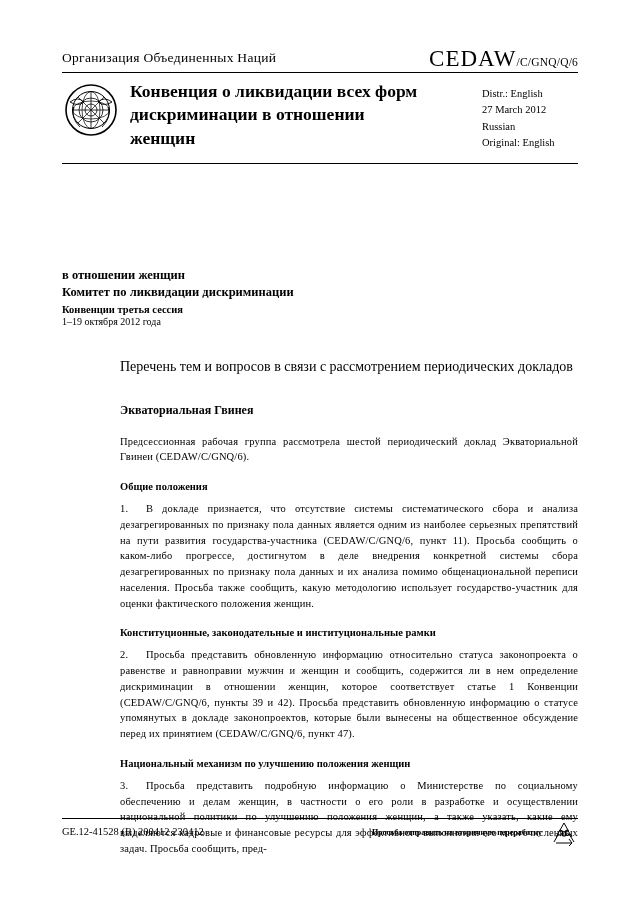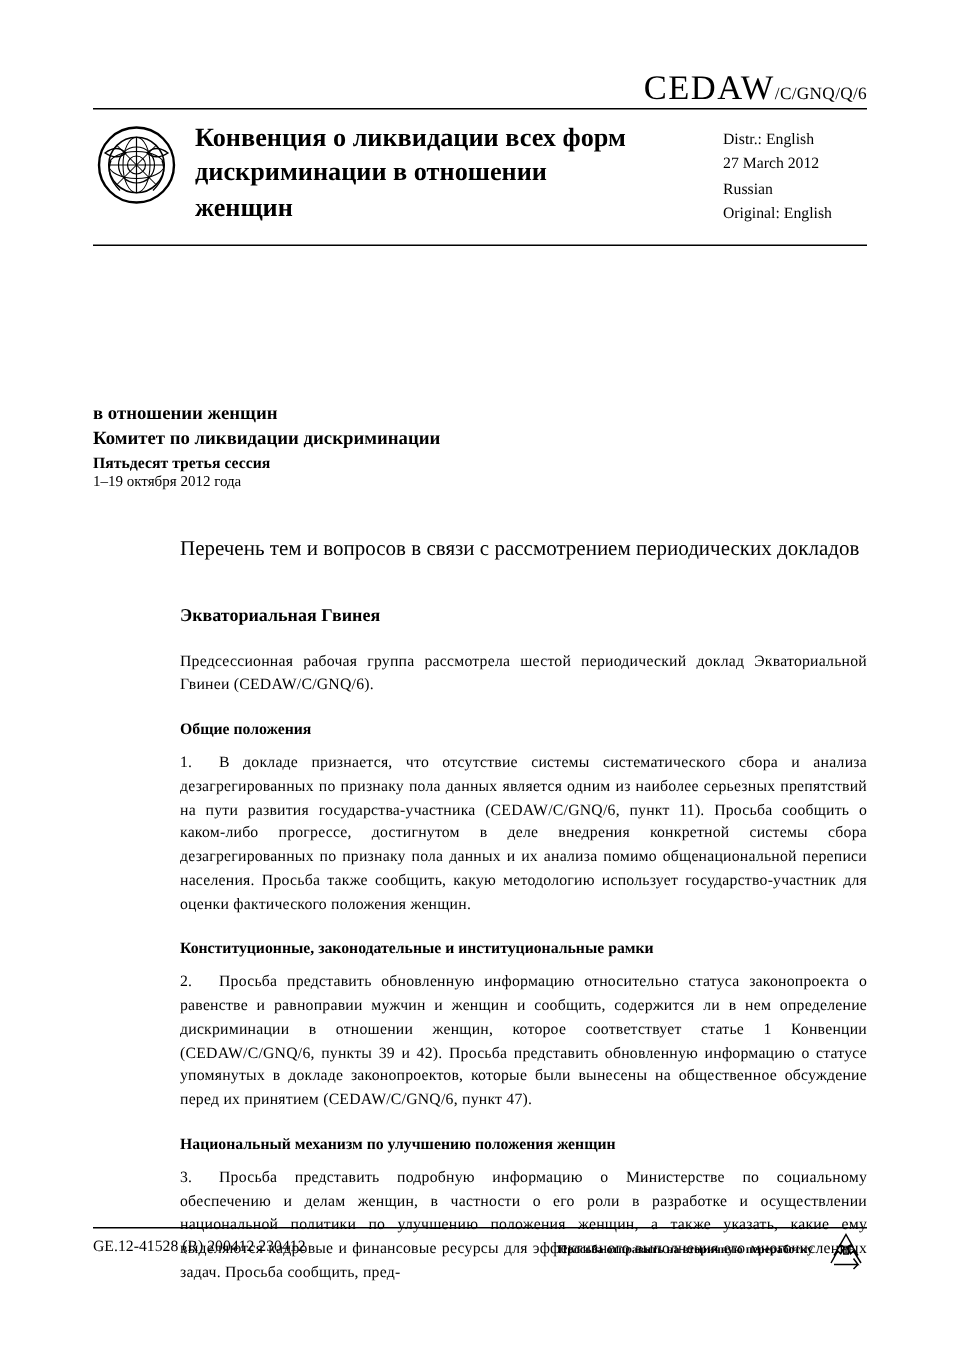--- a/index.html
+++ b/index.html
@@ -193,20 +193,21 @@
   }
 </style>
 </head>
 <body>
 
 <div class="page">
 
   <div class="content">
 
     <div class="masthead">
+      <div class="org-line">Организация Объединенных Наций</div>
       <div class="symbol-line">
         <span class="symbol-main">CEDAW</span><span class="symbol-sub">/C/GNQ/Q/6</span>
       </div>
       <div class="rule-top"></div>
       <div class="rule-bottom"></div>
 
       <div class="emblem">
         <svg viewBox="0 0 54 54" width="54" height="54">
           <circle cx="27" cy="27" r="25" fill="none" stroke="#000" stroke-width="1.6"></circle>
           <circle cx="27" cy="27" r="18.5" fill="none" stroke="#000" stroke-width="1"></circle>
@@ -233,21 +234,21 @@
         <div>Distr.: English</div>
         <div>27 March 2012</div>
         <div>Russian</div>
         <div>Original: English</div>
       </div>
     </div>
 
     <div class="committee">
       <div class="l1">в отношении женщин</div>
       <div class="l1">Комитет по ликвидации дискриминации</div>
-      <div class="l2">Пятьдесят третья сессия</div>
+      <div class="l2">Конвенции третья сессия</div>
       <div class="l3">1–19 октября 2012 года</div>
     </div>
 
     <div class="body-block">
       <h1 class="doc-title">Перечень тем и вопросов в связи с рассмотрением периодических докладов</h1>
       <h2 class="country">Экваториальная Гвинея</h2>
       <p class="para">Предсессионная рабочая группа рассмотрела шестой периодический доклад Экваториальной Гвинеи (CEDAW/C/GNQ/6).</p>
 
       <h3 class="section">Общие положения</h3>
       <p class="para">

